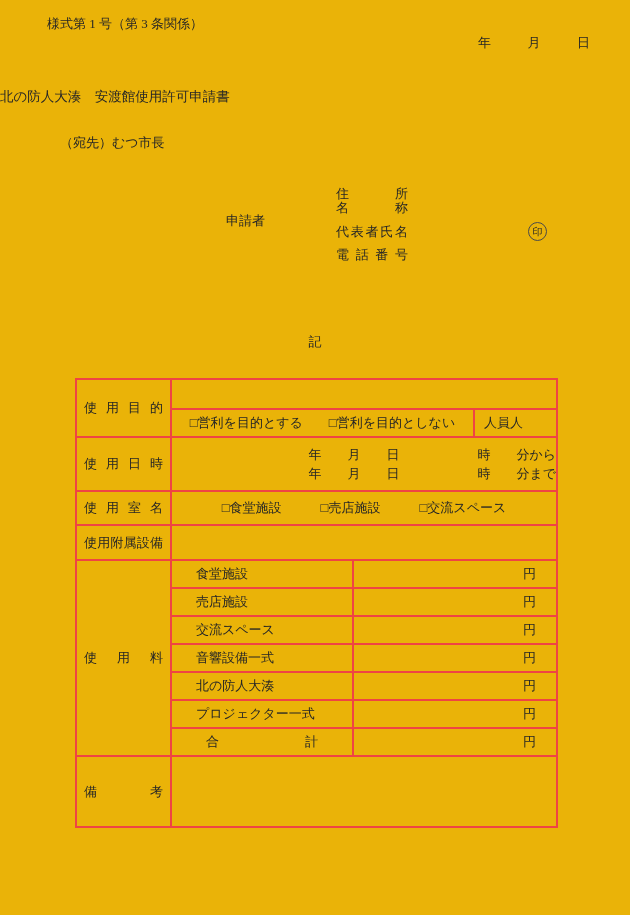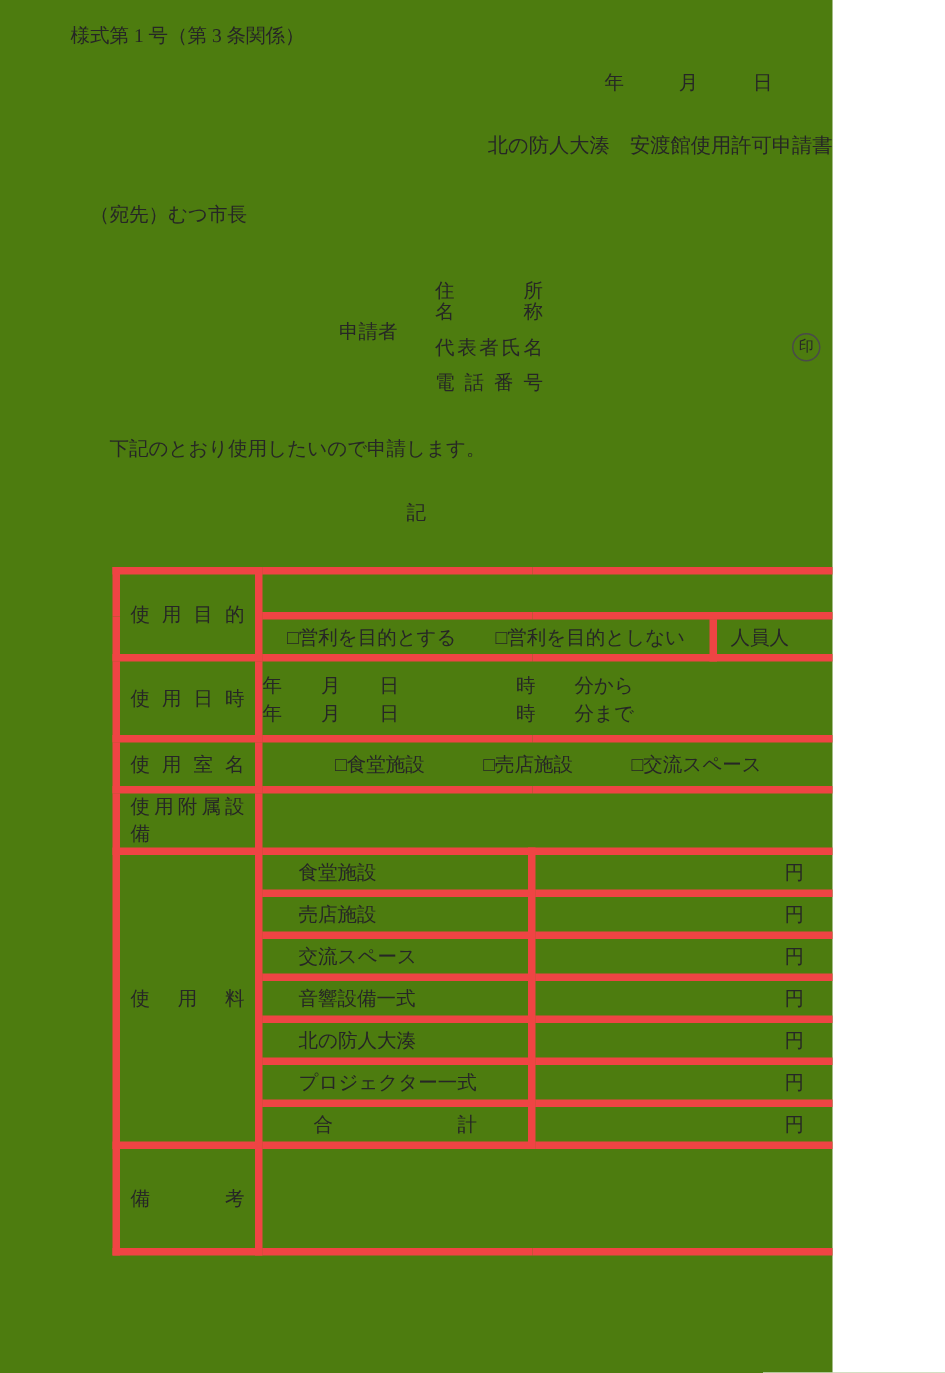--- a/index.html
+++ b/index.html
@@ -1,31 +1,31 @@
 <!DOCTYPE html>
 <html lang="ja"><head>
 <meta charset="utf-8">
 <style>
   html,body { margin:0; padding:0; background:#ffffff; }
   .page {
     position:relative;
-    width:555px; height:915px;
-    background:#4d7c0f;
+    width:630px; height:915px;
+    background:#eab308;
     color:#262626;
     font-family:"Liberation Serif","DejaVu Serif",serif;
     font-size:13px;
     overflow:hidden;
   }
   .abs { position:absolute; white-space:pre; }
-  .jc { text-align:justify; text-align-last:justify; }
+  .jc { text-align:justify; text-align-last:justify;margin-left:46px; }
 
   
   .form-number { left:47px; top:15px; }
-  .date-line   { top:46px; right:40px; width:112px; text-align:justify; text-align-last:justify; }
-  .doc-title   { left:0; top:88px; width:100%; text-align:right; font-size:13.5px; }
+  .date-line   { top:34px; right:40px; width:112px; text-align:justify; text-align-last:justify; }
+  .doc-title   { left:0; top:88px; width:100%; text-align:left; font-size:13.5px; }
   .recipient   { left:60px; top:134px; }
   .applicant-label { left:226px; top:212px; }
   .app-field   { left:290px; width:72px; }
   .f1 { top:185px; } .f2 { top:199px; } .f3 { top:223px; } .f4 { top:246px; }
   .seal {
     left:528px; top:222px;
     width:17px; height:17px;
     border:1px solid #4a4a4a; border-radius:50%;
     display:flex; align-items:center; justify-content:center;
     font-size:10px; line-height:1; white-space:normal;
@@ -35,21 +35,21 @@
 
   
   table.form {
     position:absolute; left:75px; top:378px;
     width:481px;
     border-collapse:collapse;
     table-layout:fixed;
   }
   table.form { border:1.5px solid #3c3c3c; }
   .form th, .form td {
-    border:5px solid #ef4444;
+    border:2px solid #ef4444;
     font-weight:normal;
     font-size:13px;
     padding:0;
     vertical-align:middle;
     color:#262626;
   }
   .form th.hdr { padding:0 7px; text-align:justify; text-align-last:justify; }
   .r-purpose-top { height:30px; }
   .r-purpose-chk { height:28px; }
   .r-datetime { height:54px; }
@@ -58,42 +58,41 @@
   .r-fee { height:28px; }
   .r-remarks { height:71px; }
   td.center { text-align:center; }
   td.fee-name { padding-left:24px; }
   td.total-name { padding:0 34px; text-align:justify; text-align-last:justify; }
   td.amount { text-align:right; padding-right:20px; }
   .personnel-flex {
     display:flex; align-items:center;
     padding:0 5px 0 9px; height:100%;
   }
-  .dt-line { line-height:19px; white-space:pre; text-align:left; }
+  .dt-line { line-height:19px; white-space:pre; text-align:right; }
 </style>
 </head>
 <body>
 
 <div class="page">
 
   <div class="abs form-number">様式第 1 号（第 3 条関係）</div>
   <div class="abs date-line">年　月　日</div>
   <div class="abs doc-title">北の防人大湊　安渡館使用許可申請書</div>
   <div class="abs recipient">（宛先）むつ市長</div>
 
   <div class="abs applicant-label">申請者</div>
   <div class="abs jc app-field f1">住所</div>
   <div class="abs jc app-field f2">名称</div>
   <div class="abs jc app-field f3">代表者氏名</div>
   <div class="abs jc app-field f4">電話番号</div>
   <div class="abs seal">
       <span>印</span>
     </div>
 
-  <div class="abs statement">下記のとおり使用したいので申請します。</div>
   <div class="abs ki">記</div>
 
   <table class="form">
     <colgroup>
       <col style="width:95px">
         <col style="width:182px">
         <col style="width:121px">
         <col style="width:83px">
     </colgroup>
 

